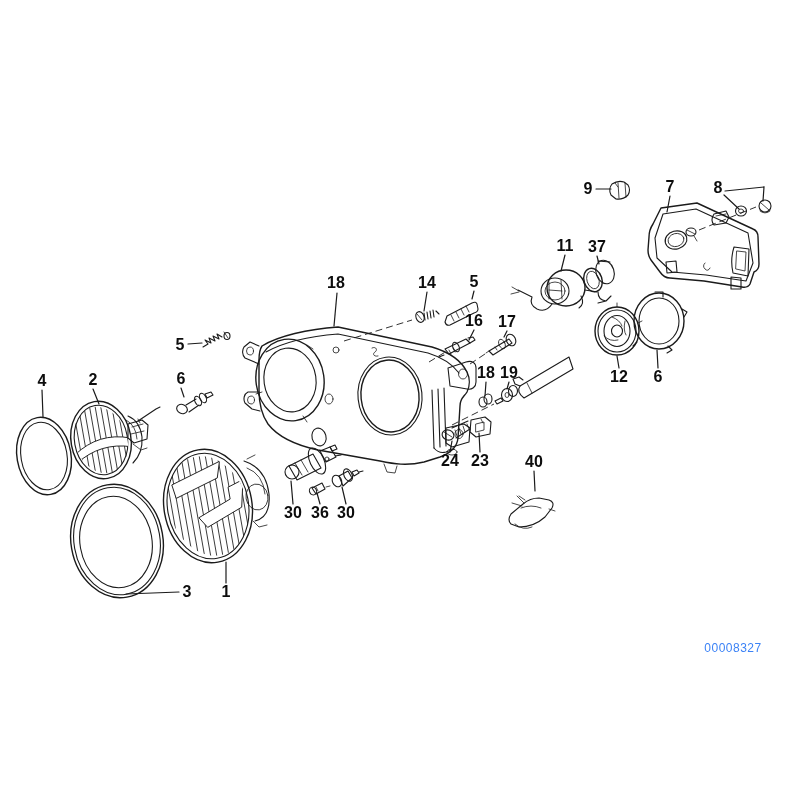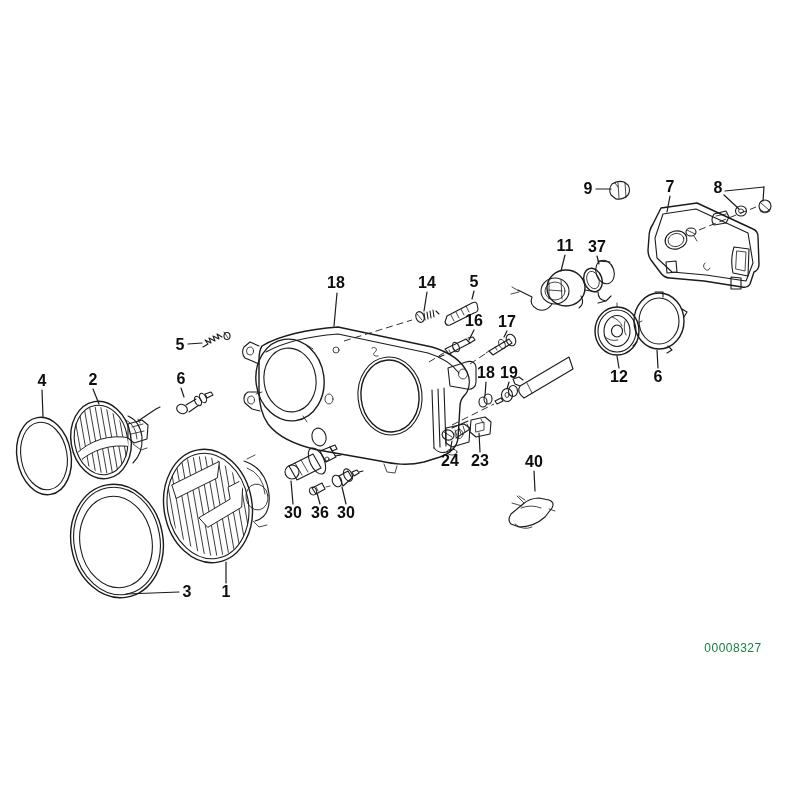--- a/index.html
+++ b/index.html
@@ -8,21 +8,21 @@
   .stage svg{position:absolute;left:0;top:0;}
   .ln{fill:none;stroke:#1b1b1b;stroke-width:1.4;stroke-linecap:round;stroke-linejoin:round;}
   .md{fill:none;stroke:#1b1b1b;stroke-width:1.1;stroke-linecap:round;stroke-linejoin:round;}
   .thin{fill:none;stroke:#1b1b1b;stroke-width:0.8;stroke-linecap:round;}
   .wfill{fill:#ffffff;stroke:#1b1b1b;stroke-width:1.1;stroke-linejoin:round;}
   .axis{fill:none;stroke:#1b1b1b;stroke-width:0.9;stroke-dasharray:7 4;}
   .leader{fill:none;stroke:#1b1b1b;stroke-width:1.2;stroke-linecap:round;}
   .callout{position:absolute;transform:translate(-50%,-50%);
            font-weight:bold;font-size:16px;color:#0d0d0d;letter-spacing:0;line-height:1;}
   .doc-code{position:absolute;transform:translate(-50%,-50%);
-            font-size:12px;color:#15803d;letter-spacing:0.5px;}
+            font-size:12px;color:#3b82f6;letter-spacing:0.5px;}
 </style>
 </head>
 <body>
 
 <div class="stage">
 
 <svg width="800" height="800" viewBox="0 0 800 800">
   <defs>
     <clipPath id="clipLens1">
           <ellipse cx="208" cy="506" rx="39" ry="51" transform="rotate(-10 208 506)"></ellipse>

